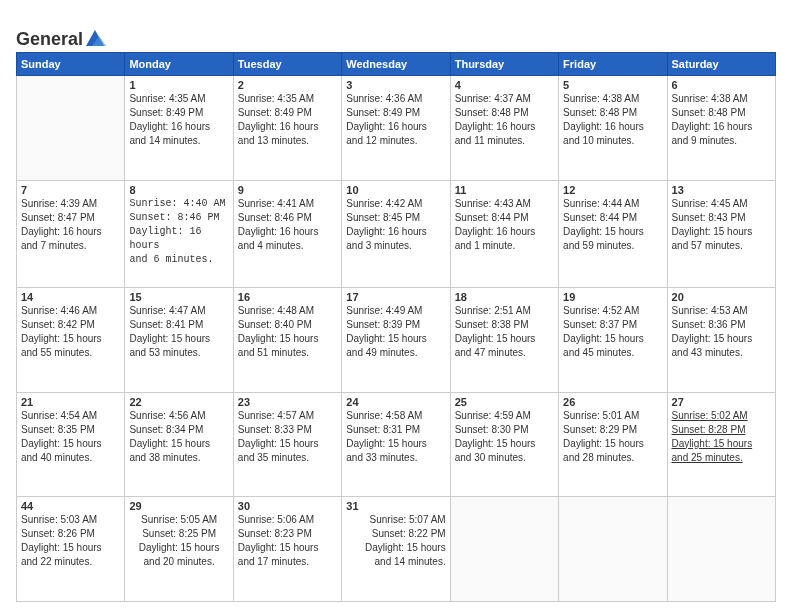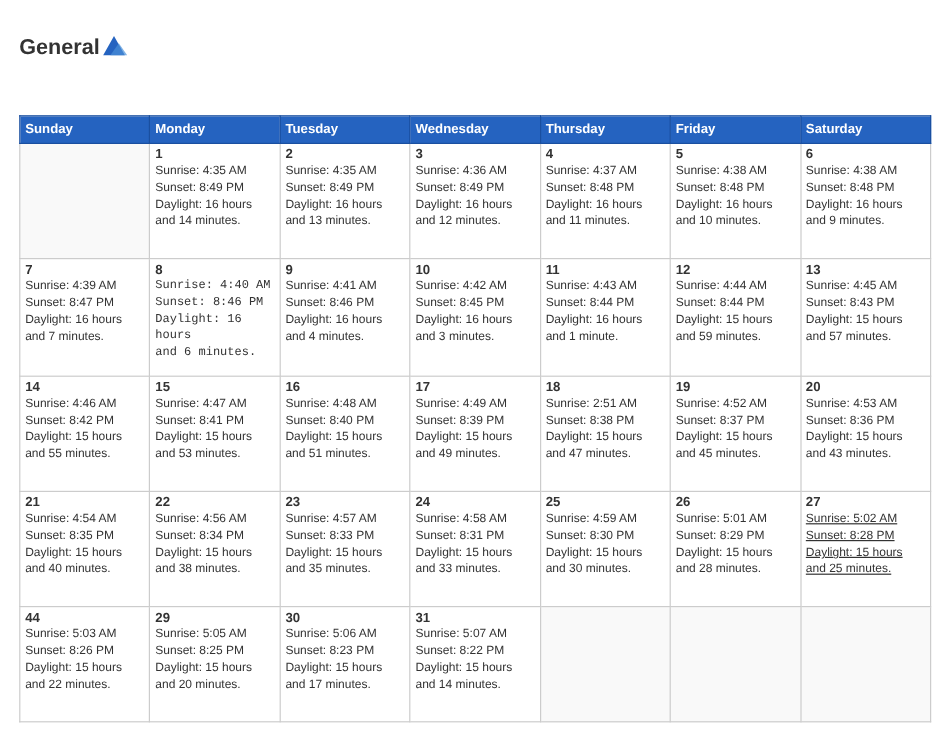--- a/index.html
+++ b/index.html
@@ -40,21 +40,20 @@
     .location {
       font-size: 15px;
       color: #555;
     }
     .calendar {
       flex: 1;
       border: 1px solid #ccc;
       border-collapse: collapse;
       width: 100%;
       table-layout: fixed;
-      margin-top: 44px;
     }
     .calendar th {
       background: #2563c0;
       color: #fff;
       font-size: 11px;
       font-weight: bold;
       padding: 5px 4px;
       text-align: left;
       border: 1px solid #1a4fa0;
     }
@@ -318,35 +317,35 @@
         <tr>
           <td>
             <span class="day-num">44</span>
             <div class="day-info" style="white-space: pre-line;">Sunrise: 5:03 AM
 Sunset: 8:26 PM
 Daylight: 15 hours
 and 22 minutes.</div>
           </td>
           <td>
             <span class="day-num">29</span>
-            <div class="day-info" style="white-space: pre-line;">Sunrise: 5:05 AM
+            <div class="day-info" style="white-space: pre-line; text-align: center;">Sunrise: 5:05 AM
 Sunset: 8:25 PM
 Daylight: 15 hours
 and 20 minutes.</div>
           </td>
           <td>
             <span class="day-num">30</span>
             <div class="day-info" style="white-space: pre-line;">Sunrise: 5:06 AM
 Sunset: 8:23 PM
 Daylight: 15 hours
 and 17 minutes.</div>
           </td>
           <td>
             <span class="day-num">31</span>
-            <div class="day-info" style="white-space: pre-line;">Sunrise: 5:07 AM
+            <div class="day-info" style="white-space: pre-line; text-align: right;">Sunrise: 5:07 AM
 Sunset: 8:22 PM
 Daylight: 15 hours
 and 14 minutes.</div>
           </td>
           <td class="empty-cell"></td>
           <td class="empty-cell"></td>
           <td class="empty-cell"></td>
         </tr>
       </tbody>
   </table>

